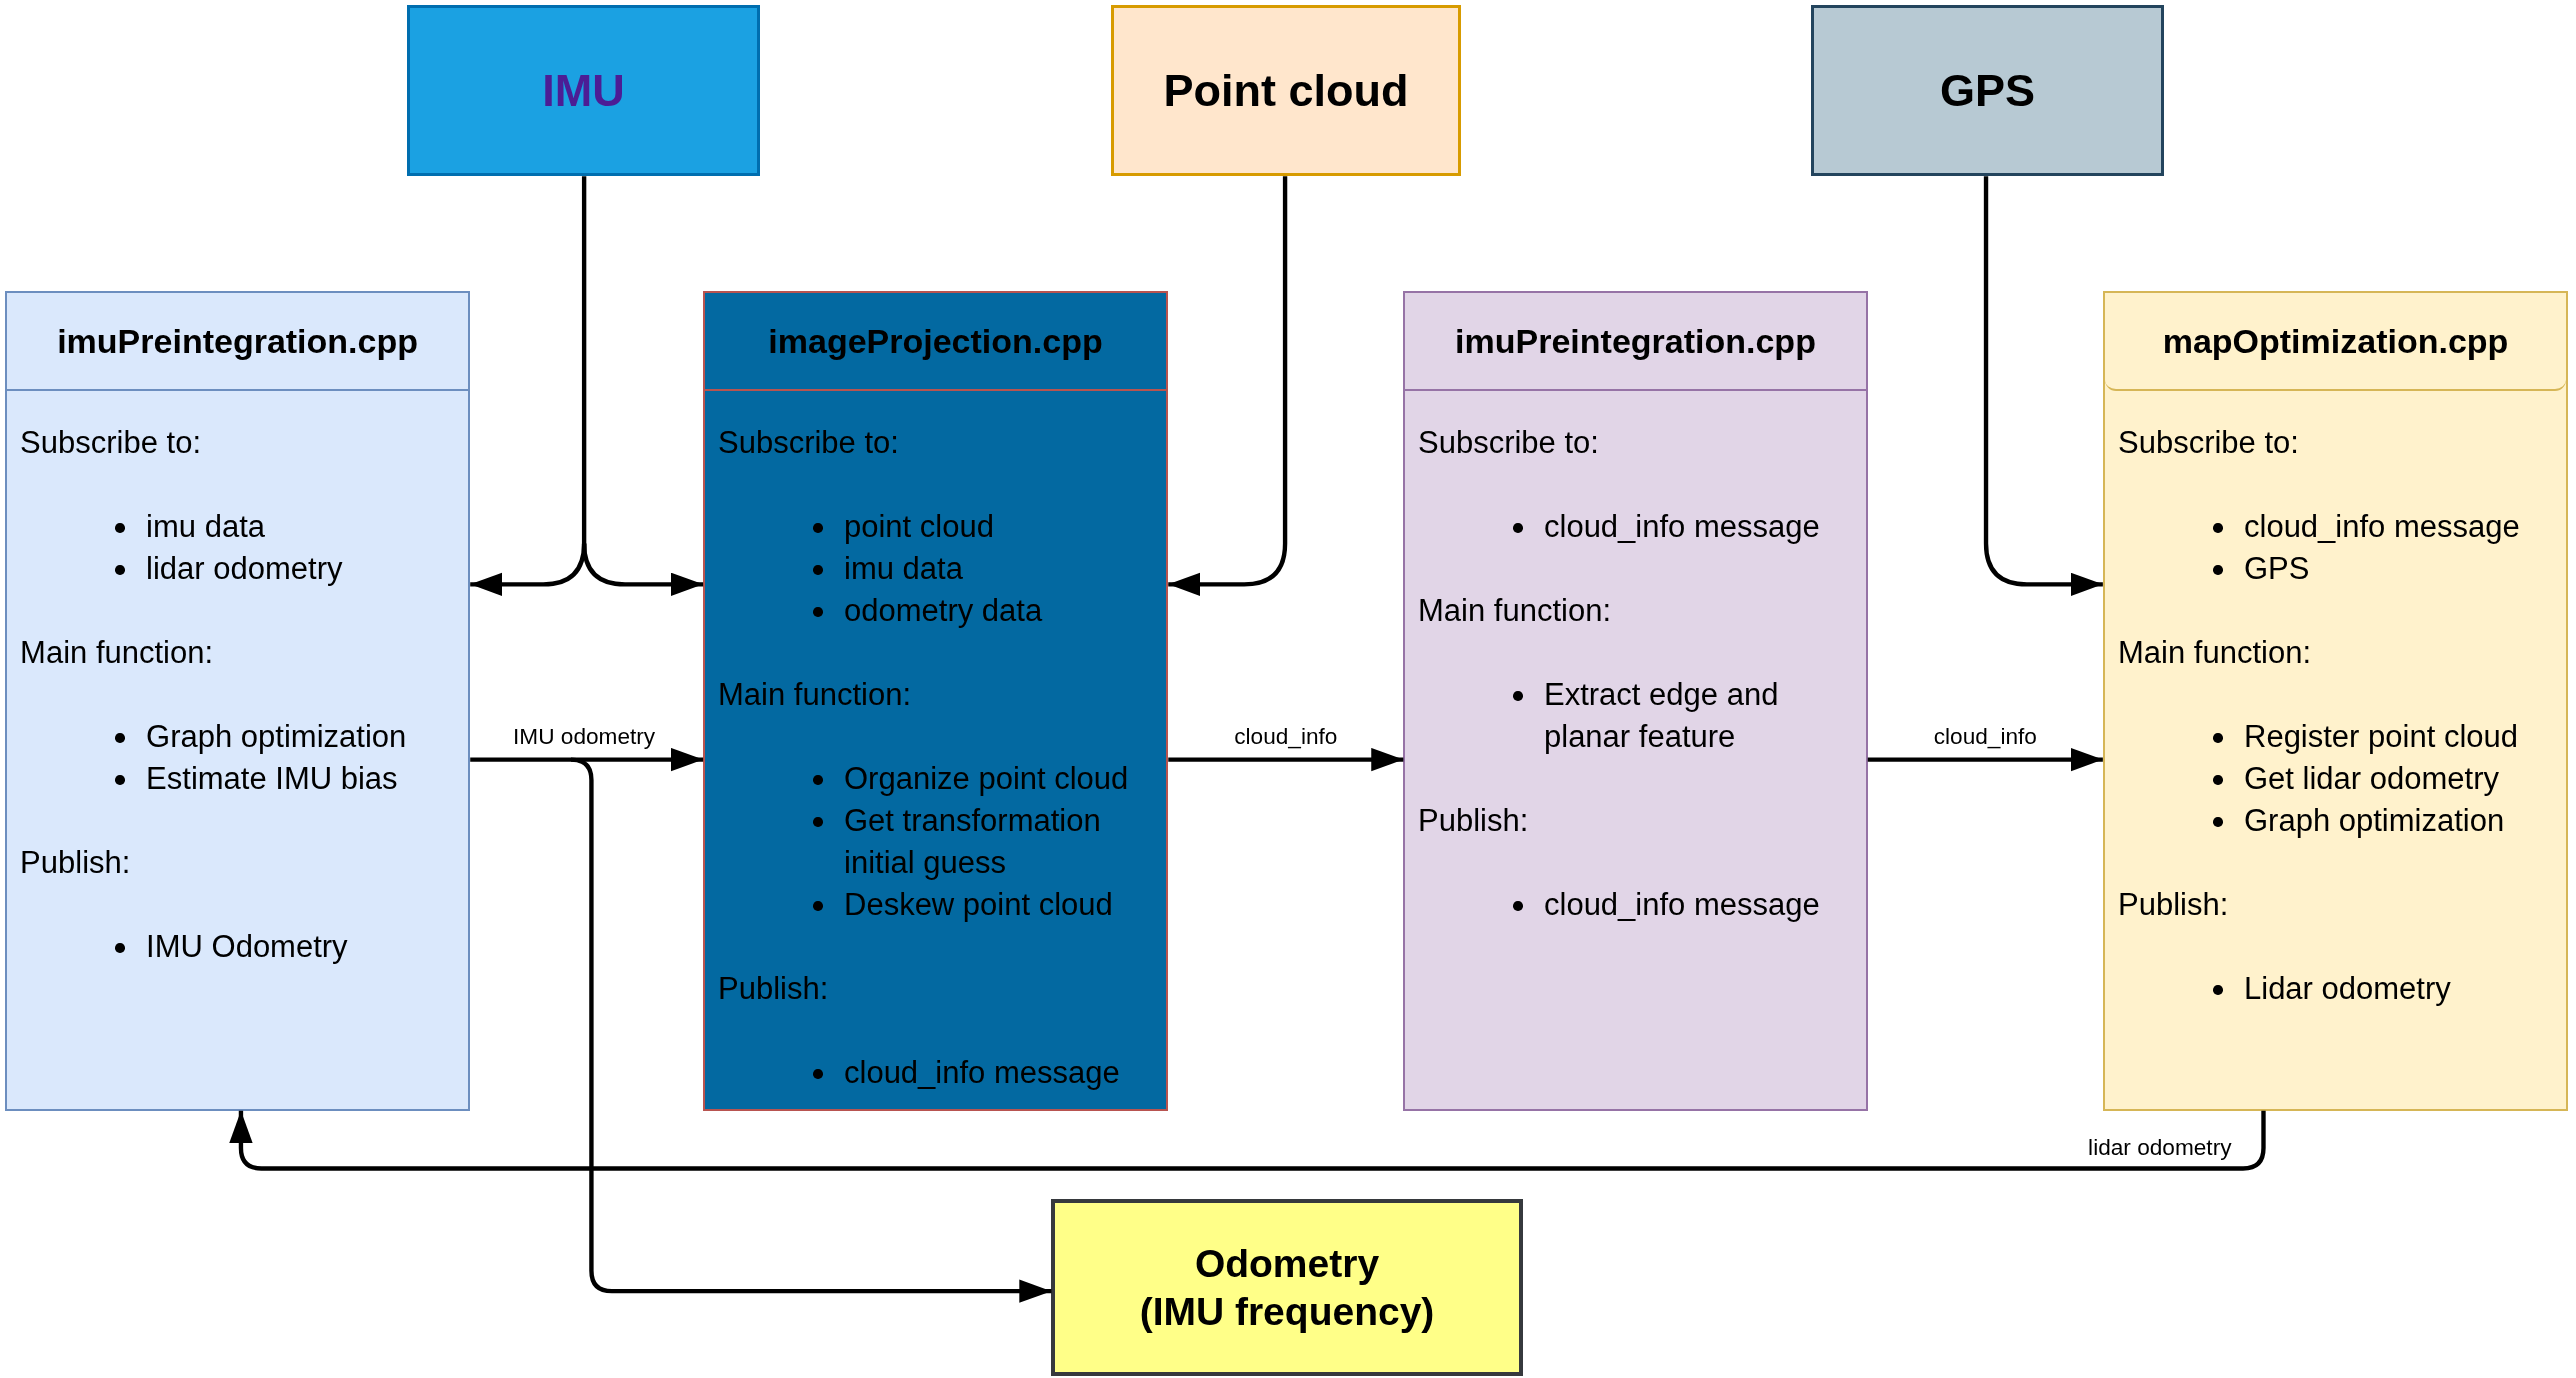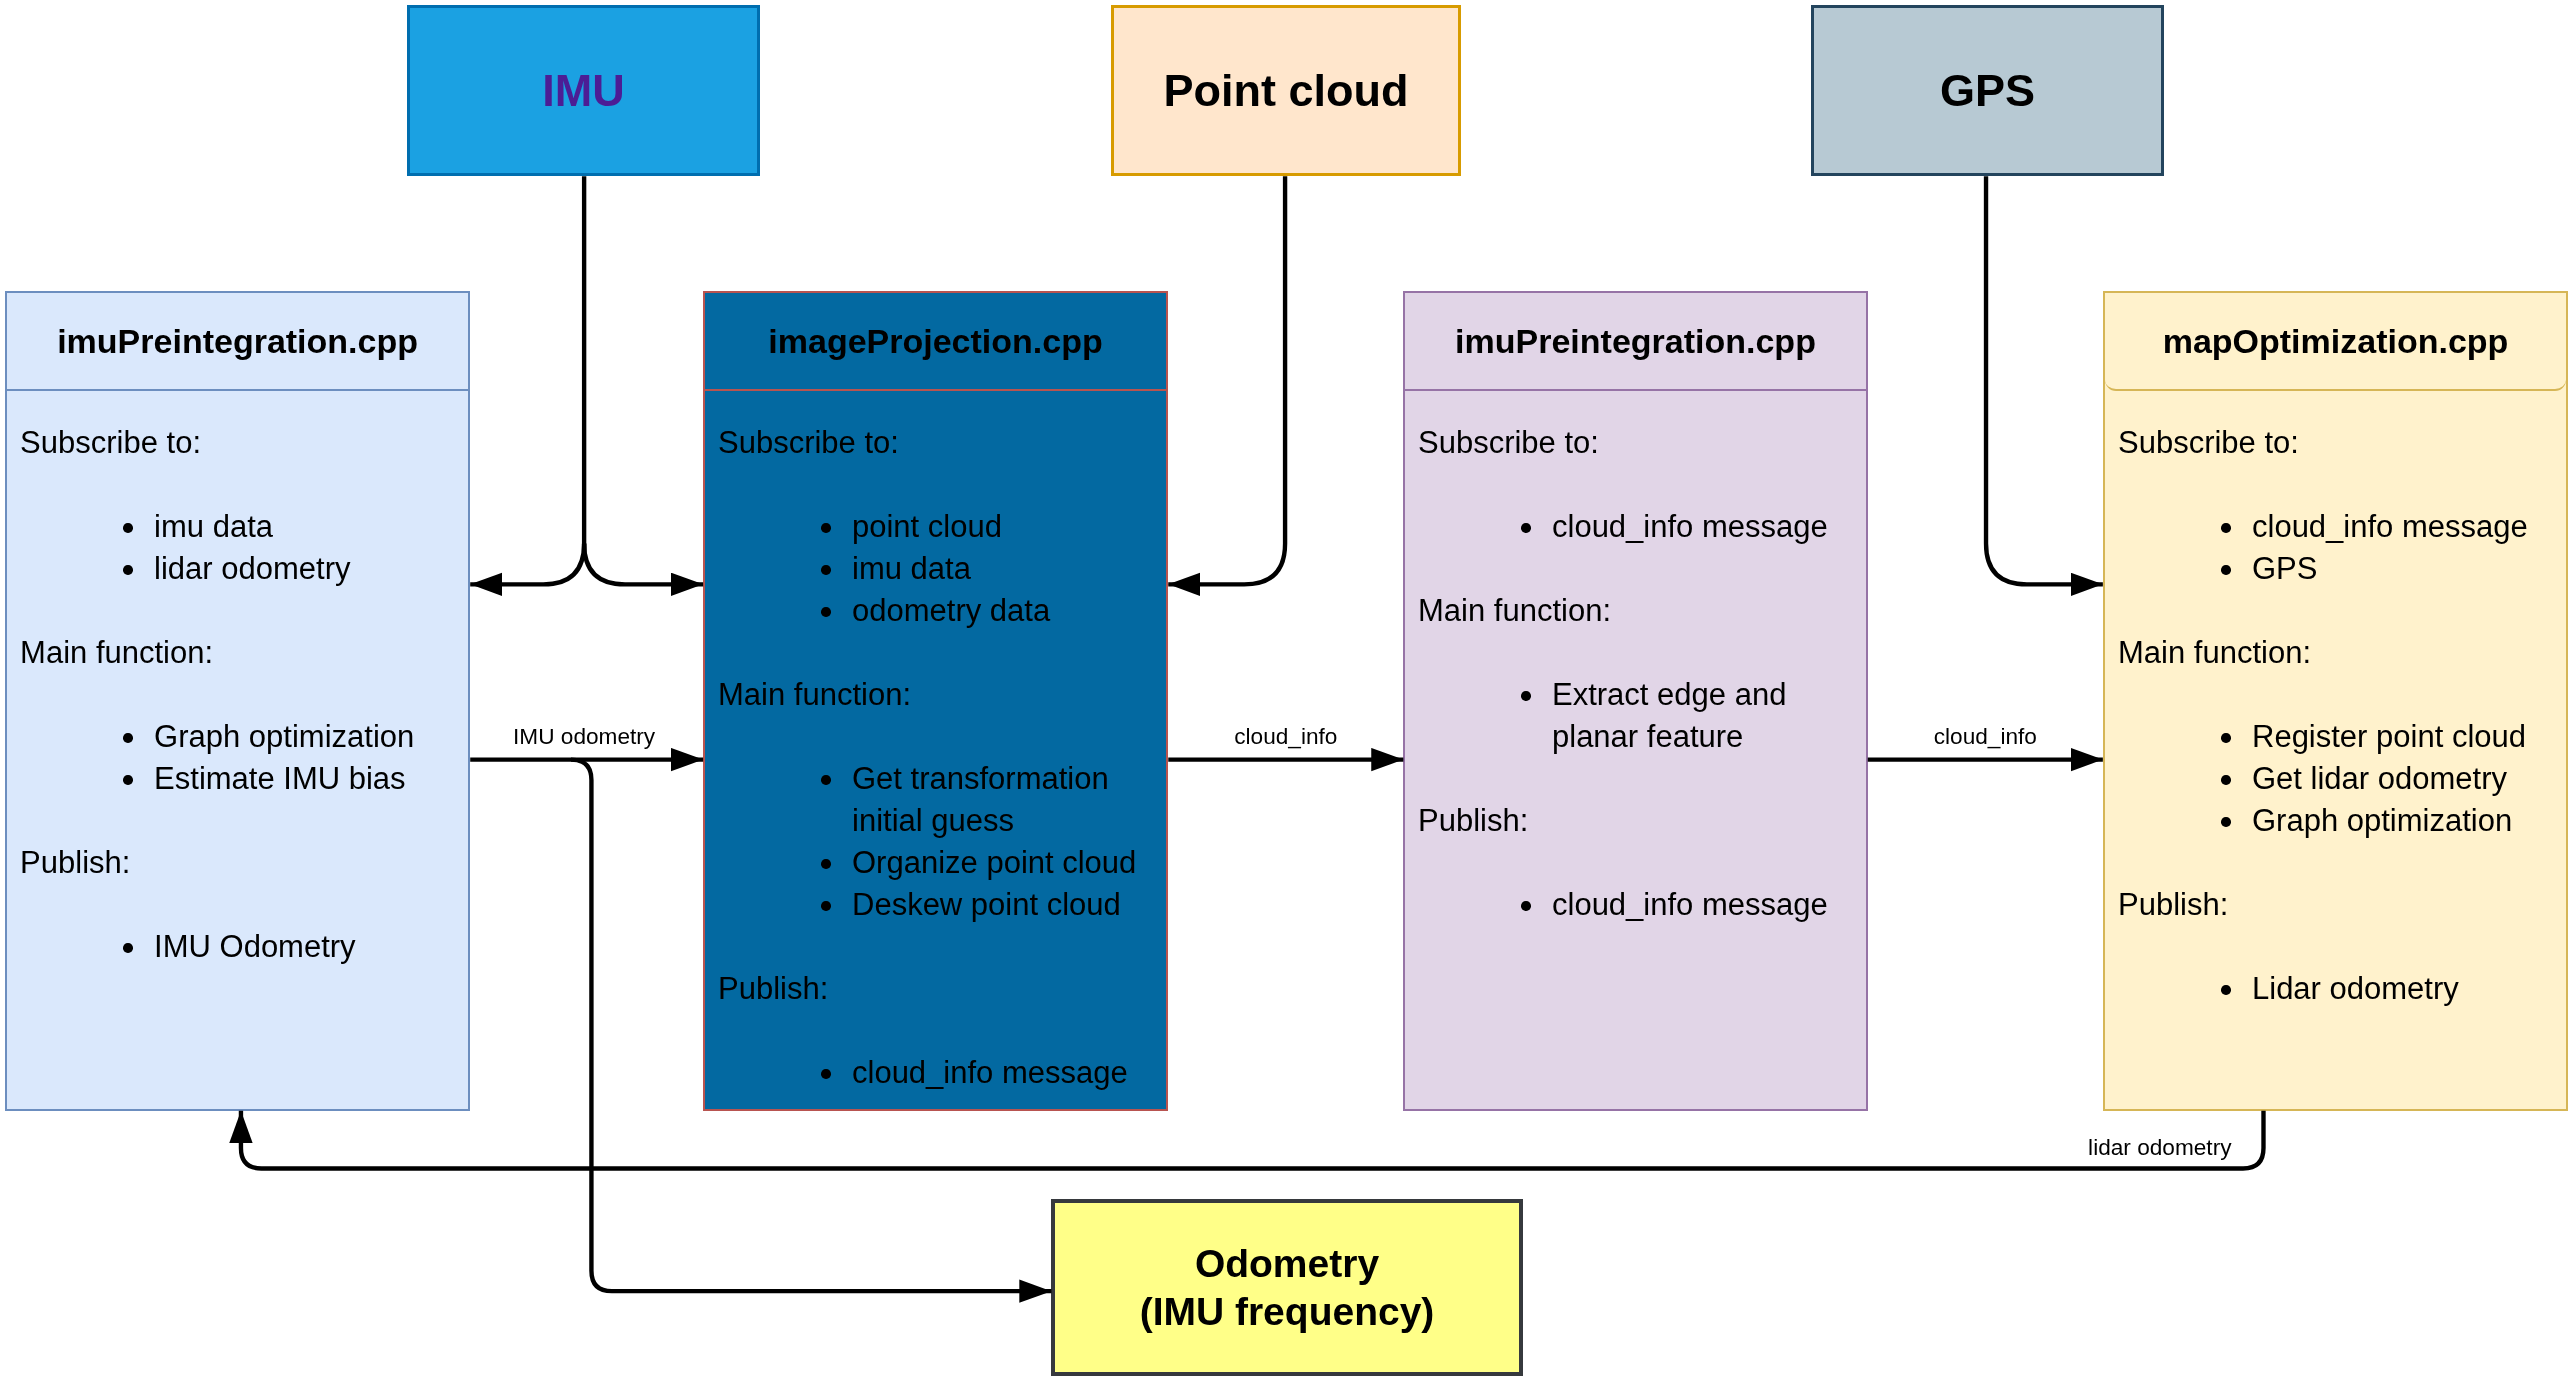--- a/index.html
+++ b/index.html
@@ -36,21 +36,21 @@
   .mod-0 .mod-header { border-color: #6C8EBF; }
   .mod-1 .mod-header { border-color: #B85450; }
   .mod-2 .mod-header { border-color: #9673A6; }
   .mod-3 .mod-header { border-color: #D6B656; border-radius: 11px; }
   .mod-body {
     padding: 31px 7.3px 0 0;
     font-size: 31px; line-height: 42px; color: #000;
     overflow: hidden; height: 687px;
   }
   .sec-label { padding-left: 13px; margin: 0 0 42px 0; }
-  .mod-list { list-style: none; margin: 0 0 42px 8px; padding: 0; }
+  .mod-list { list-style: none; margin: 0 0 42px 0; padding: 0; }
   .mod-list li { position: relative; padding-left: 139px; }
   .mod-list li .bullet {
     position: absolute; left: 108px; top: 17px;
     width: 9.5px; height: 9.5px; border-radius: 50%; background: #000;
   }
 
   
   .output-box {
     left: 1051px; top: 1199px; width: 472px; height: 177px;
     background: #FFFF88; border: 4.4px solid #36393D;
@@ -101,22 +101,22 @@
   <div class="mod-header">imageProjection.cpp</div>
   <div class="mod-body">
     <div class="sec-label">Subscribe to:</div>
     <ul class="mod-list">
       <li><span class="bullet"></span><span>point cloud</span></li>
       <li><span class="bullet"></span><span>imu data</span></li>
       <li><span class="bullet"></span><span>odometry data</span></li>
     </ul>
     <div class="sec-label">Main function:</div>
     <ul class="mod-list">
+      <li><span class="bullet"></span><span>Organize point cloud</span></li>
       <li><span class="bullet"></span><span>Get transformation initial guess</span></li>
-      <li><span class="bullet"></span><span>Organize point cloud</span></li>
       <li><span class="bullet"></span><span>Deskew point cloud</span></li>
     </ul>
     <div class="sec-label">Publish:</div>
     <ul class="mod-list">
       <li><span class="bullet"></span><span>cloud_info message</span></li>
     </ul>
   </div>
 </div>
 
 <div class="abs module mod-2">

